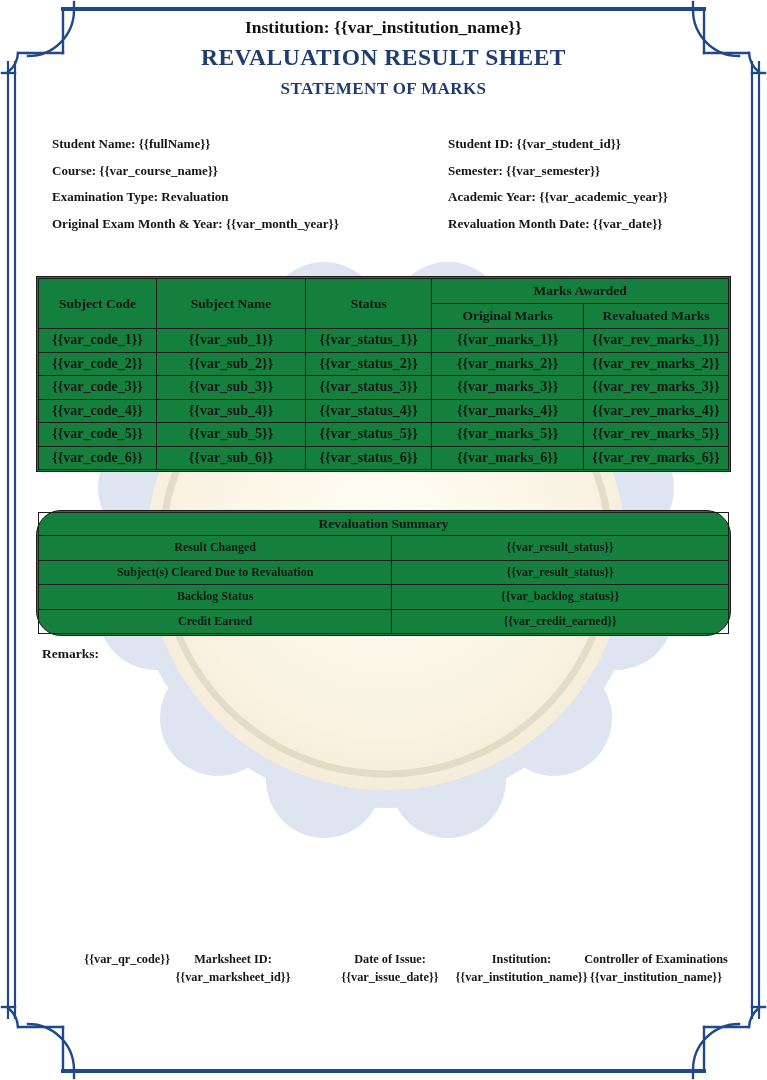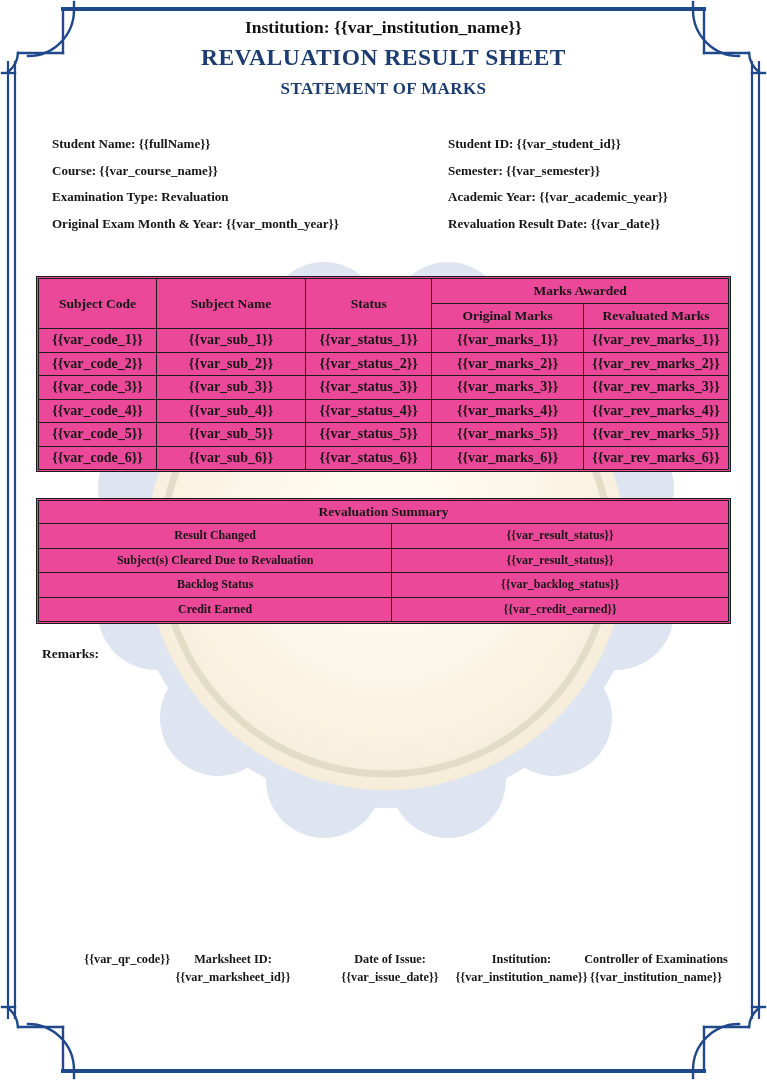--- a/index.html
+++ b/index.html
@@ -15,23 +15,23 @@
   .hdr-title{position:absolute;left:0;top:44px;width:100%;text-align:center;
     font-size:23.5px;font-weight:bold;color:#1d3c6f;letter-spacing:.5px;}
   .hdr-sub{position:absolute;left:0;top:79px;width:100%;text-align:center;
     font-size:17px;font-weight:bold;color:#1d3c6f;letter-spacing:.4px;}
 
   .info-col{position:absolute;top:131px;font-size:13px;font-weight:bold;line-height:26.5px;white-space:nowrap;}
   .info-left{left:52px;}
   .info-right{left:448px;}
 
   .tablewrap{position:absolute;left:36px;width:695px;border:1.7px solid #1c1c1c;
-    padding:1px;background:#ec4899;box-sizing:border-box;}
+    padding:1px;background:#15803d;box-sizing:border-box;}
   .marks-wrap{top:276px;}
-  .summary-wrap{top:498px;}
+  .summary-wrap{top:510px;border-radius:25px;}
   table{border-collapse:collapse;width:100%;table-layout:fixed;}
   th,td{border:1.5px solid #1c1c1c;text-align:center;vertical-align:middle;
     font-weight:bold;padding:0 2px;overflow:hidden;}
   .marks-table th{height:24px;font-size:13.5px;}
   .marks-table td{height:22.5px;font-size:14px;}
   .summary-table th{height:22px;font-size:13.5px;}
   .summary-table td{height:23.5px;font-size:12px;}
 
   .remarks{position:absolute;left:42px;top:646px;font-size:13.5px;font-weight:bold;}
 
@@ -86,21 +86,21 @@
     <div class="info-col info-left">
       <div>Student Name: {{fullName}}</div>
       <div>Course: {{var_course_name}}</div>
       <div>Examination Type: Revaluation</div>
       <div>Original Exam Month &amp; Year: {{var_month_year}}</div>
     </div>
     <div class="info-col info-right">
       <div>Student ID: {{var_student_id}}</div>
       <div>Semester: {{var_semester}}</div>
       <div>Academic Year: {{var_academic_year}}</div>
-      <div>Revaluation Result Date: {{var_date}}</div>
+      <div>Revaluation Month Date: {{var_date}}</div>
     </div>
 
     <div class="tablewrap marks-wrap">
       <table class="marks-table">
         <colgroup>
           <col style="width:17.1%">
             <col style="width:21.6%">
             <col style="width:18.3%">
           <col style="width:22.0%">
             <col style="width:21.0%">

